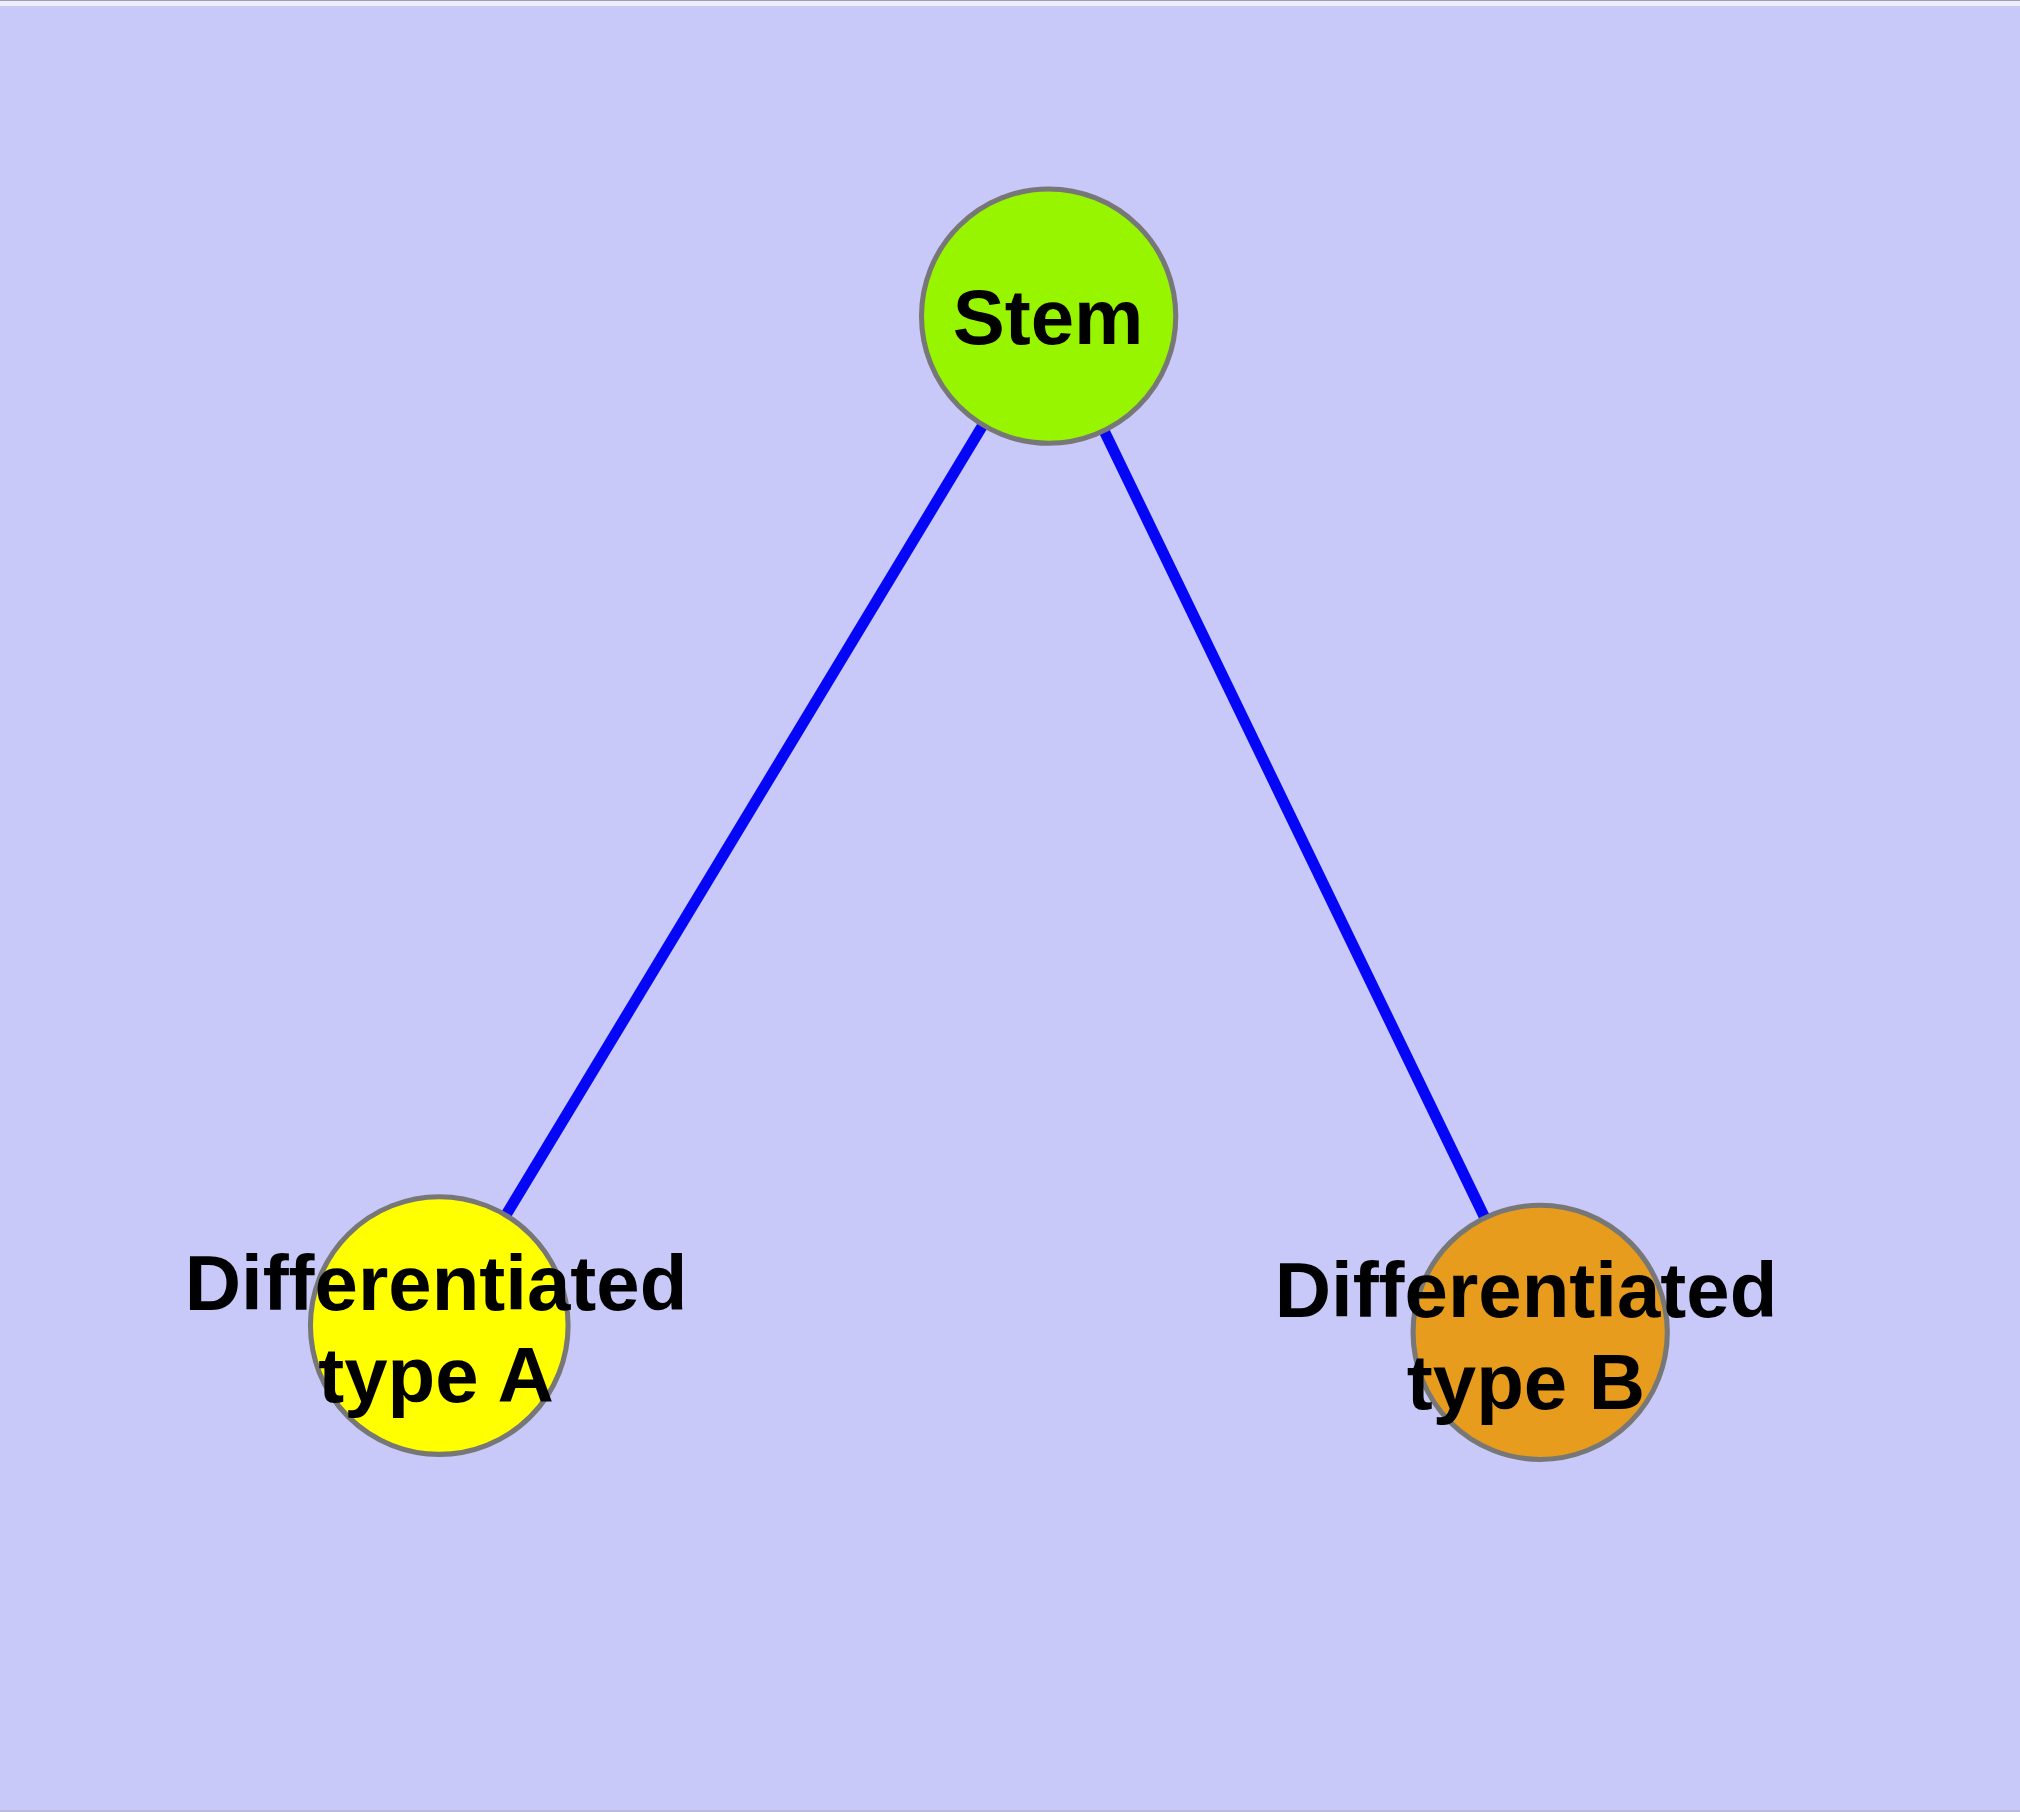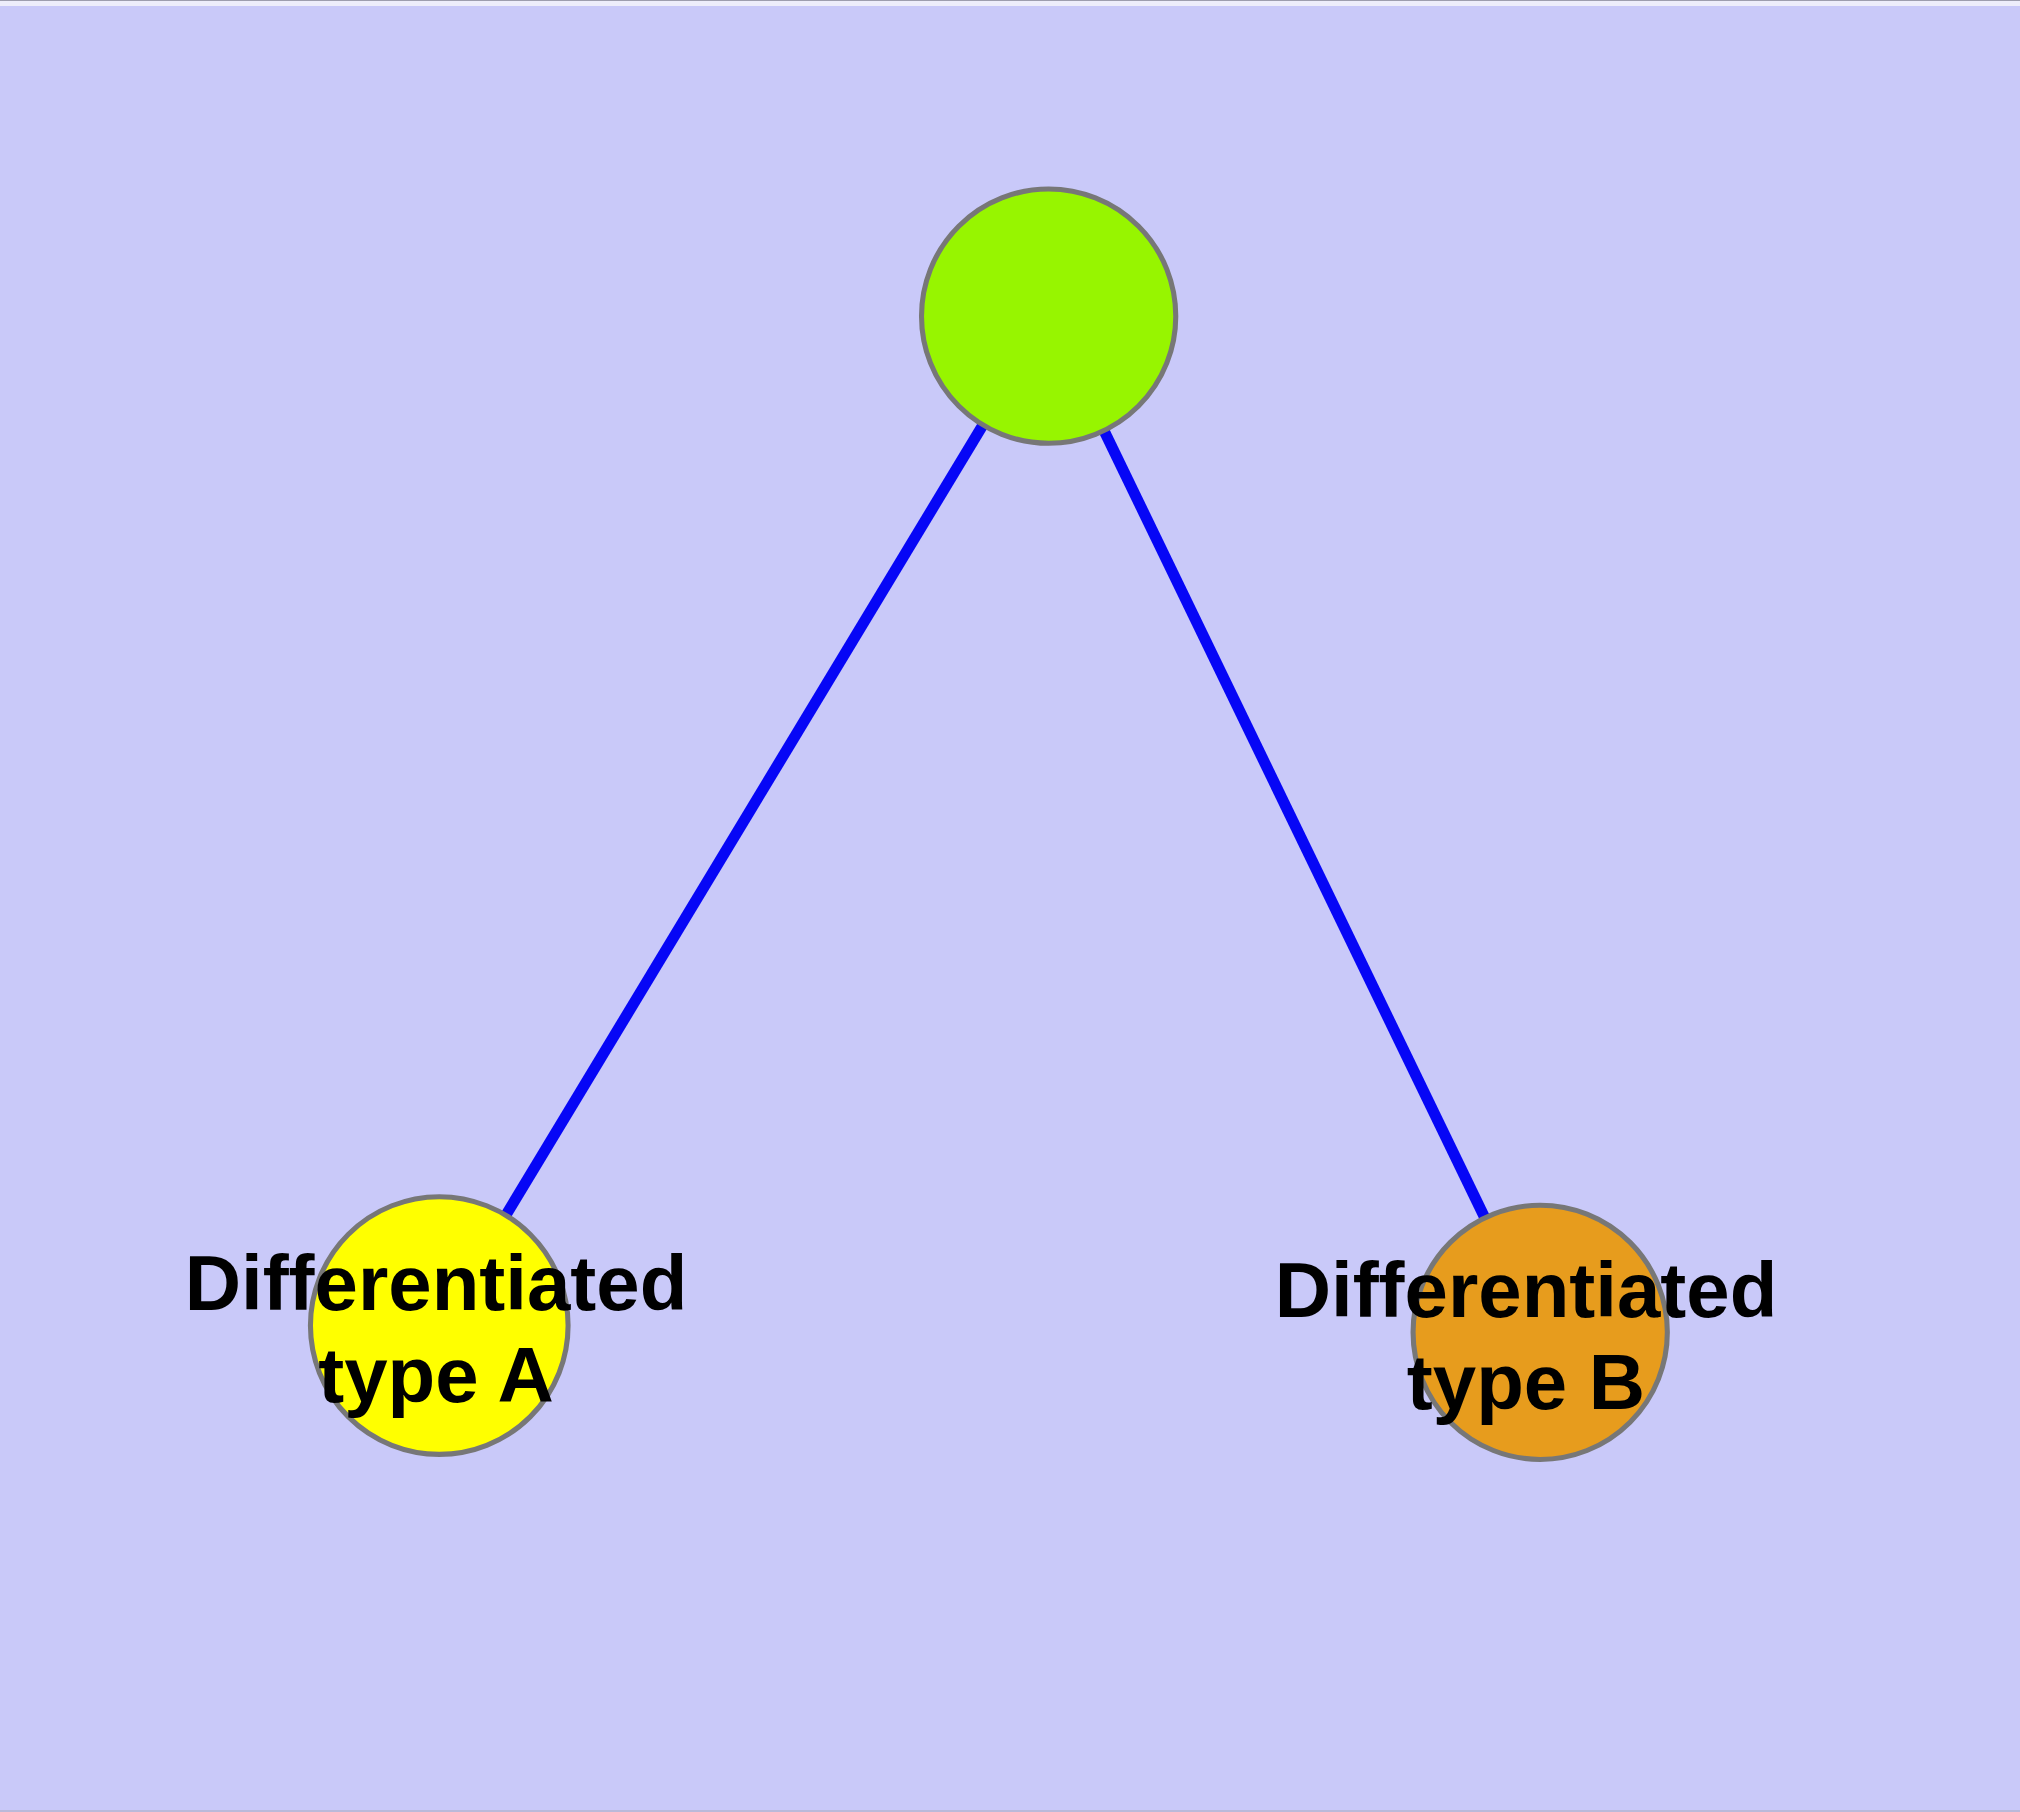--- a/index.html
+++ b/index.html
@@ -68,20 +68,21 @@
   <svg class="graph" viewBox="0 0 2384 2138" xmlns="http://www.w3.org/2000/svg">
 
     <line class="edge" x1="1237" y1="373" x2="518" y2="1564" stroke="#0606F6"></line>
     <line class="edge" x1="1237" y1="373" x2="1817" y2="1572" stroke="#0606F6"></line>
 
     <circle class="node-circle" cx="1237" cy="373" r="150" fill="#97F500"></circle>
     <circle class="node-circle" cx="518" cy="1564" r="152" fill="#FFFF00"></circle>
     <circle class="node-circle" cx="1817" cy="1572" r="150" fill="#E79C1D"></circle>
   </svg>
 
+  <div class="node-label" style="left: 1048px; top: 317px;">Stem</div>
 
   <div class="node-label" style="left: 436px; top: 1329px;">Differentiated
 type A</div>
 
   <div class="node-label" style="left: 1526px; top: 1336px;">Differentiated
 type B</div>
 
 </div>
 
 

